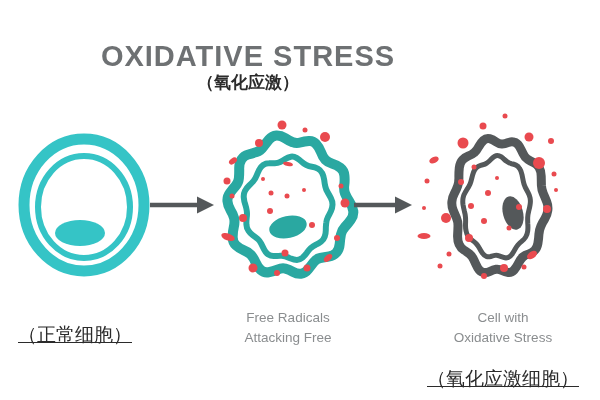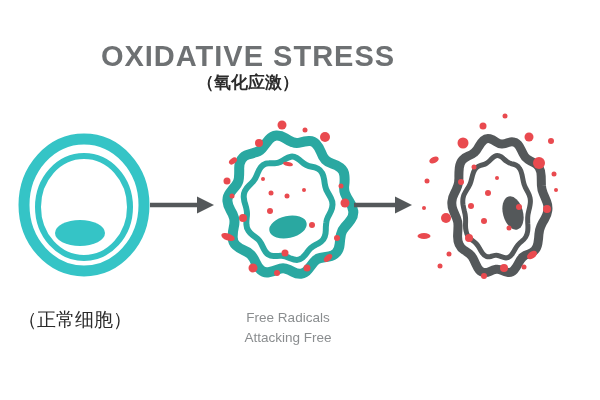--- a/index.html
+++ b/index.html
@@ -29,23 +29,24 @@
   }
   .label-block .en{
     height:44px;
     display:flex;flex-direction:column;justify-content:center;
     gap:3px;
     font-size:13.5px;
     color:var(--label_en,#8a8d8f);
     line-height:1.2;
   }
   .label-block .zh{
-    margin-top:1px;
+    margin-top:16px;
     font-size:19px;
     color:var(--label_zh,#2b2b2b);
+    text-decoration:underline;
   }
 </style>
 </head>
 <body>
 
 <div class="stage">
 
   <div class="title">OXIDATIVE STRESS</div>
   <div class="subtitle">（氧化应激）</div>
 
@@ -132,14 +133,21 @@
     <div class="zh">（正常细胞）</div>
   </div>
 
   <div class="label-block" style="left:198px;width:180px">
     <div class="en">
       <div>Free Radicals</div>
       <div>Attacking Free</div>
     </div>
   </div>
 
+  <div class="label-block" style="left:408px;width:190px">
+    <div class="en">
+      <div>Cell with</div>
+      <div>Oxidative Stress</div>
+    </div>
+    <div class="zh">（氧化应激细胞）</div>
+  </div>
 
 </div>
 
 </body></html>

